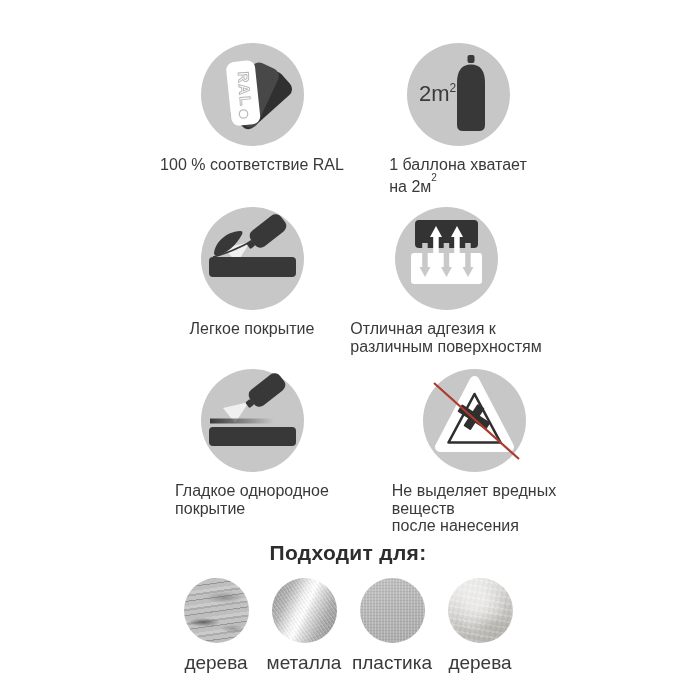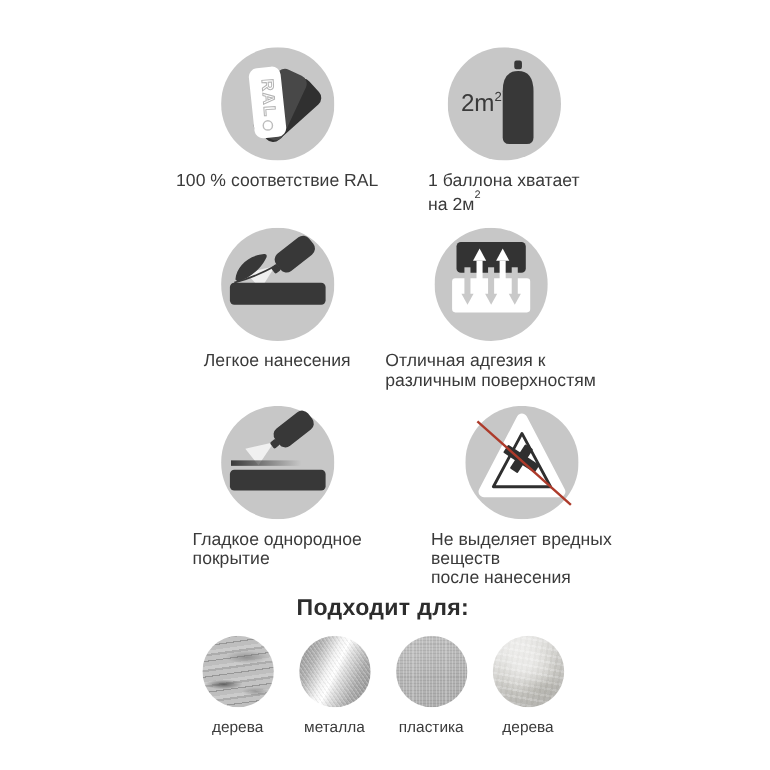--- a/index.html
+++ b/index.html
@@ -27,21 +27,21 @@
     text-align:center;
     font-size:21px;font-weight:bold;color:#2d2d2d;
     letter-spacing:0.3px;
   }
   .materials{
     position:absolute;top:578px;left:-2px;width:700px;
     display:flex;justify-content:center;gap:23px;
   }
   .material{display:flex;flex-direction:column;align-items:center;width:65px;}
   .swatch{width:65px;height:65px;border-radius:50%;}
-  .m-label{margin-top:9px;font-size:14px;color:#3a3a3a;white-space:nowrap;}
+  .m-label{margin-top:9px;font-size:19px;color:#3a3a3a;white-space:nowrap;}
   .wood{
     background:
       radial-gradient(ellipse 26px 7px at 30% 68%, rgba(85,85,85,.85), rgba(85,85,85,0) 65%),
       radial-gradient(ellipse 30px 9px at 62% 30%, rgba(115,115,115,.6), rgba(115,115,115,0) 65%),
       radial-gradient(ellipse 20px 6px at 75% 78%, rgba(105,105,105,.5), rgba(105,105,105,0) 65%),
       repeating-linear-gradient(172deg, #cbcbcb 0 3px, #acacac 3px 5px, #c3c3c3 5px 9px, #969696 9px 10px, #bebebe 10px 14px);
   }
   .metal{
     background:
       repeating-linear-gradient(55deg, rgba(255,255,255,.18) 0 1px, rgba(0,0,0,.05) 1px 2px, transparent 2px 3px),
@@ -113,21 +113,21 @@
         <path d="M13 47 C14 35 25 25 39 24 C41.5 23.8 42 25.5 41 27.5 C35 39 25 46.5 15 49 Z" fill="#383838"></path>
         <path d="M12 50 C26 46.5 38 41 51 34" fill="none" stroke="#383838" stroke-width="1.6"></path>
         <g transform="translate(67 24) rotate(-38)">
           <rect x="-25" y="-3.5" width="6.5" height="7" rx="1.5" fill="#383838"></rect>
           <rect x="-19" y="-10" width="38" height="20" rx="7" fill="#383838"></rect>
         </g>
         <rect x="8" y="50" width="87" height="20" rx="4" fill="#383838"></rect>
       </svg>
     </div>
     <div class="caption">
-      <div>Легкое нанесения</div>
+      <div>Легкое покрытие</div>
     </div>
   </div>
 
   <div class="feature f4">
     <div class="icon-wrap">
       <svg viewBox="0 0 103 103" width="103" height="103">
         <circle cx="51.5" cy="51.5" r="51.5" fill="#c7c7c7"></circle>
         <rect x="20" y="13" width="63" height="28" rx="4" fill="#333333"></rect>
         <rect x="16" y="46" width="71" height="31" rx="3" fill="#ffffff"></rect>
         <g fill="#c9c9c9">

